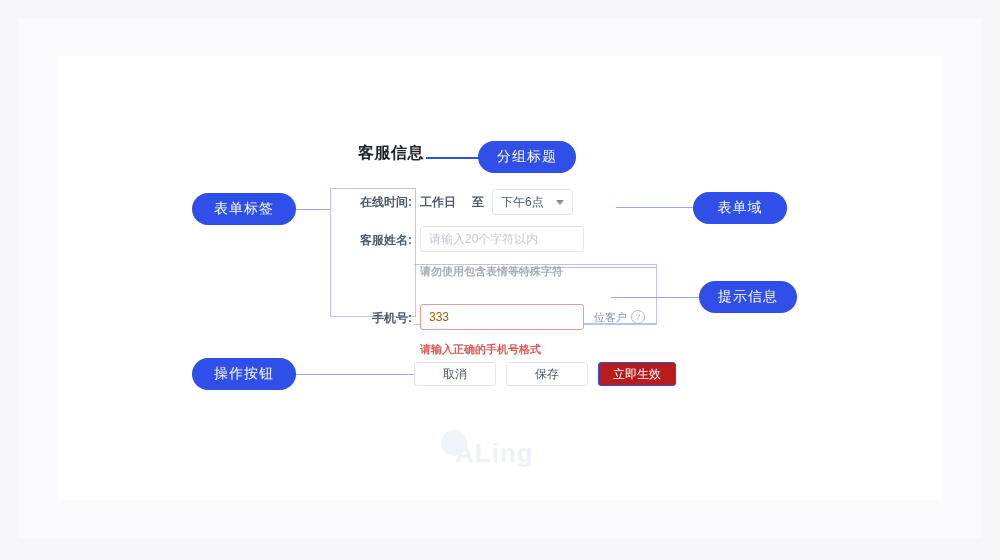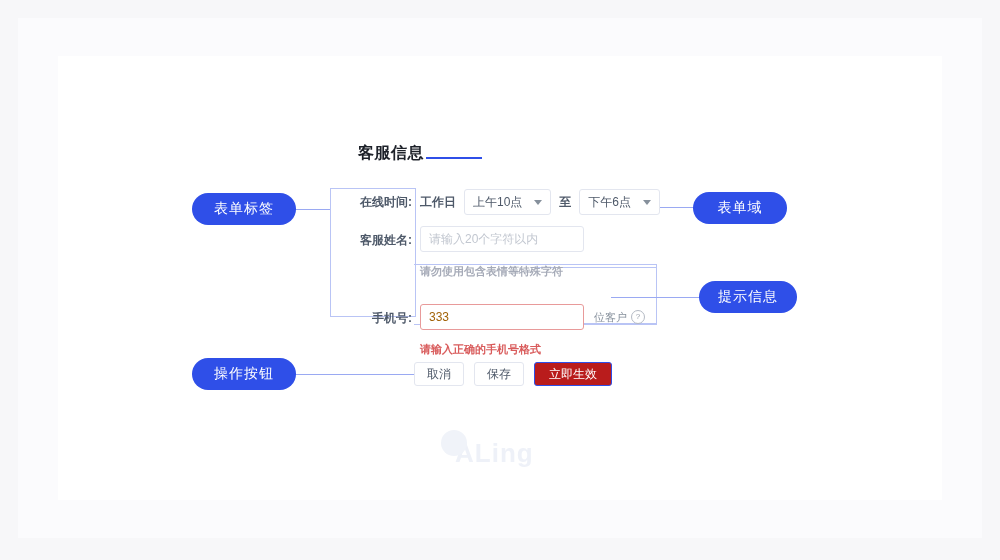--- a/index.html
+++ b/index.html
@@ -129,21 +129,21 @@
   }
   .help-icon{
     display:inline-flex;align-items:center;justify-content:center;
     width:12px;height:12px;border:1px solid #b4bac4;border-radius:50%;
     font-size:8px;color:#9aa0ab;margin-left:4px;line-height:1;
   }
 
   
   .buttons{position:absolute;left:414px;top:362px;display:flex;}
   .btn{
-    height:24px;min-width:48px;padding:0 12px;
+    height:24px;min-width:48px;padding:0 28px;
     display:flex;align-items:center;justify-content:center;
     font-size:12px;border-radius:3px;margin-right:10px;
     box-sizing:border-box;white-space:nowrap;
     font-family:"Liberation Sans","DejaVu Sans",sans-serif;
   }
   .btn-default{background:#fff;border:1px solid #e3e6ef;color:#4e5969;}
   .btn-primary{background:#b91c1c;border:1px solid #2f4fe8;color:#fff;padding:0 14px;}
 </style>
 </head>
 <body>
@@ -153,20 +153,21 @@
   <div class="outer-frame"></div>
   <div class="inner-card"></div>
 
   <div class="watermark">
     <span class="dot"></span>
     <span>ALing</span>
   </div>
 
   <div class="section-title">客服信息</div>
   <div class="line line-title"></div>
+  <div class="pill pill-group-title">分组标题</div>
 
   <div class="bracket bracket-labels"></div>
   <div class="bracket bracket-hint"></div>
   <div class="stub stub-helper"></div>
   <div class="stub stub-error"></div>
 
   <div class="line line-form-label"></div>
   <div class="pill pill-form-label">表单标签</div>
 
   <div class="line line-form-field"></div>
@@ -177,24 +178,20 @@
 
   <div class="line line-action"></div>
   <div class="pill pill-action">操作按钮</div>
 
   <div class="form">
 
     <div class="form-row">
       <div class="form-label">在线时间:</div>
       <div class="form-control">
         <span class="static-text">工作日</span>
-        <div class="select">
-          <span class="sel-text">上午10点</span>
-          <span class="caret"></span>
-        </div>
         <span class="sep">至</span>
         <div class="select">
           <span class="sel-text">下午6点</span>
           <span class="caret"></span>
         </div>
       </div>
     </div>
 
     <div class="form-row">
       <div class="form-label">客服姓名:</div>

